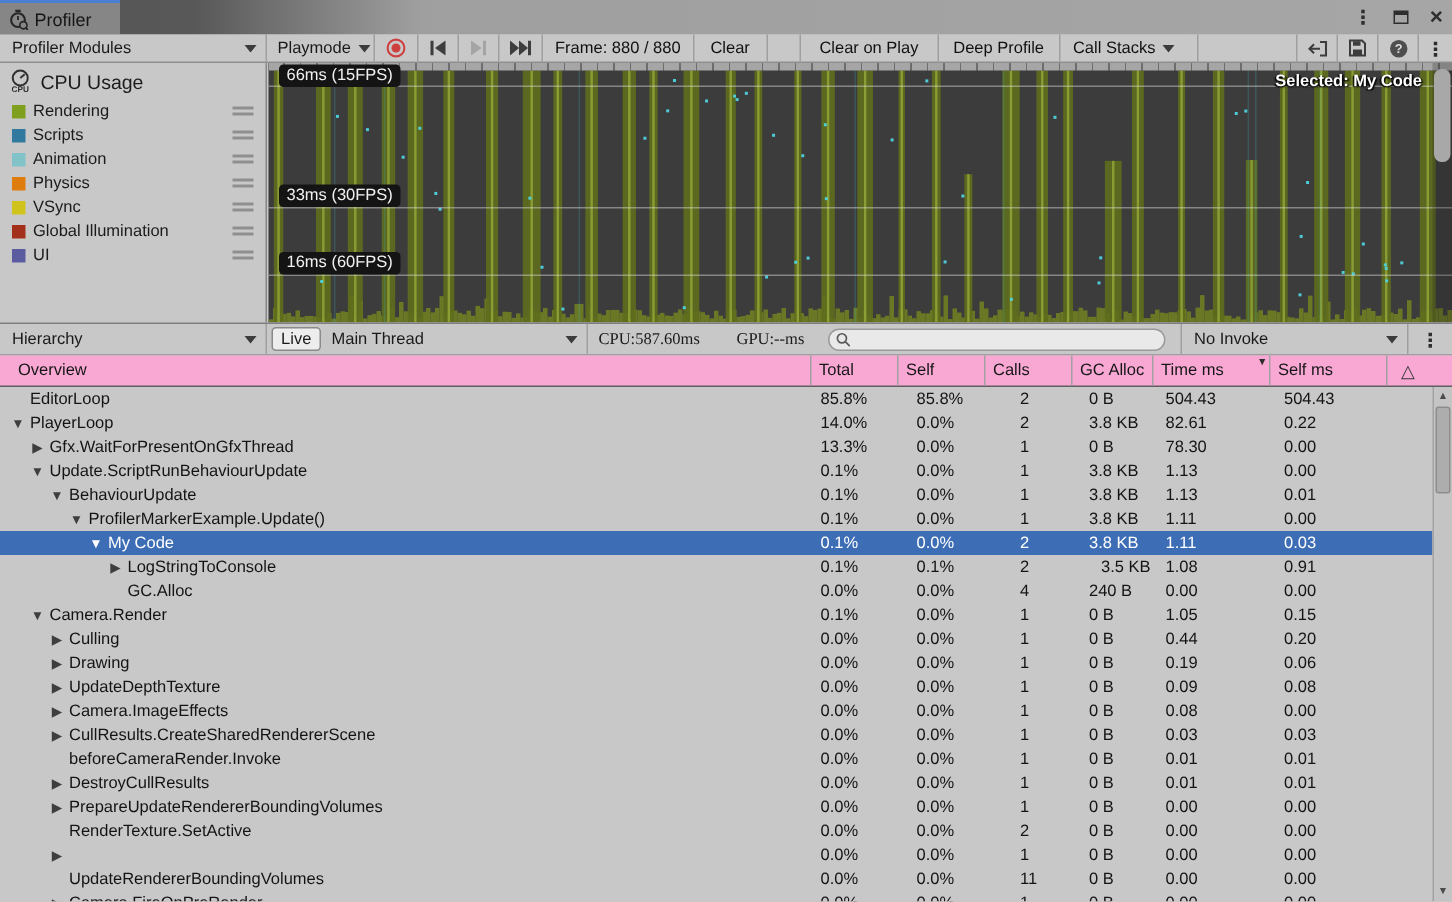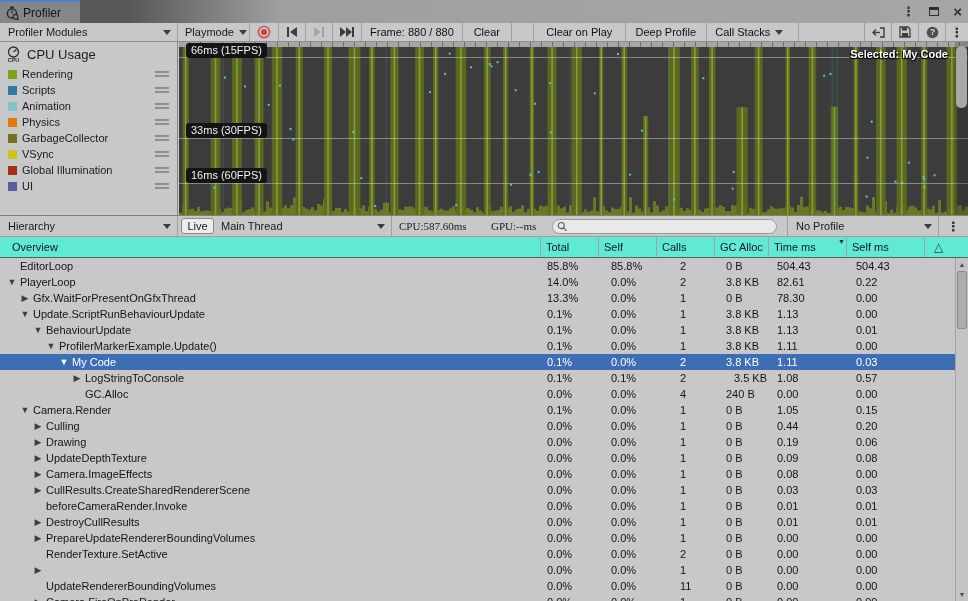--- a/index.html
+++ b/index.html
@@ -61,21 +61,21 @@
   #live-btn { width:33px; margin:2px 2px 2px 3px; background:#ededed; border:1px solid #8a8a8a; border-radius:3px;
     display:flex; align-items:center; justify-content:center; color:#1a1a1a; }
   .hlabel { display:flex; align-items:center; padding-left:7px; color:#1a1a1a; white-space:nowrap;font-family:Liberation Serif, serif; }
   #search-wrap { flex:1; display:flex; align-items:center; margin:0 10px 0 6px; }
   #search-field { width:100%; height:15px; background:#e9e9e9; border:1px solid #9a9a9a; border-radius:8px;
     display:flex; align-items:center; padding-left:4px; }
   #search-field input { border:none; outline:none; background:transparent; width:100%; font-size:11px; font-family:inherit; }
   .vsep { width:1px; background:#9f9f9f; }
 
   
-  #thead { position:absolute; left:0; top:237px; width:968px; height:21px; background:#5eead4; border-bottom:1px solid #5f5f5f; }
+  #thead { position:absolute; left:0; top:237px; width:968px; height:21px; background:#f9a8d4; border-bottom:1px solid #5f5f5f; }
   .hcol { position:absolute; top:4px; color:#161616; white-space:nowrap; overflow:hidden; }
   .hsep { position:absolute; top:0; width:1px; height:20px; background:#a2a2a2; }
   #sort-indicator { position:absolute; left:838px; top:1px; font-size:7px; color:#2c2c2c; }
   #warn-triangle { position:absolute; left:934px; top:3px; font-size:12px; color:#3a3a3a; }
 
   
   #tbody { position:absolute; left:0; top:258px; width:968px; height:343px; background:#c8c8c8; overflow:hidden; }
   .trow { position:relative; width:955px; height:16px; }
   .trow.selected { background:#3d6eb5; }
   .trow.selected .cell, .trow.selected .rname, .trow.selected .fold { color:#fff; }
@@ -211,25 +211,20 @@
             <span class="drag-handle"></span>
           </div>
           <div class="legend-item">
             <span class="swatch" style="background: rgb(129, 195, 201);"></span>
             <span class="legend-label">Animation</span>
             <span class="drag-handle"></span>
           </div>
           <div class="legend-item">
             <span class="swatch" style="background: rgb(222, 124, 13);"></span>
             <span class="legend-label">Physics</span>
-            <span class="drag-handle"></span>
-          </div>
-          <div class="legend-item">
-            <span class="swatch" style="background: rgb(116, 112, 28);"></span>
-            <span class="legend-label">GarbageCollector</span>
             <span class="drag-handle"></span>
           </div>
           <div class="legend-item">
             <span class="swatch" style="background: rgb(208, 195, 28);"></span>
             <span class="legend-label">VSync</span>
             <span class="drag-handle"></span>
           </div>
           <div class="legend-item">
             <span class="swatch" style="background: rgb(163, 48, 27);"></span>
             <span class="legend-label">Global Illumination</span>
@@ -667,21 +662,21 @@
       <div id="search-field">
         <svg width="11" height="11" viewBox="0 0 11 11">
           <circle cx="4.5" cy="4.5" r="3.2" fill="none" stroke="#5b5b5b" stroke-width="1.2"></circle>
           <line x1="7" y1="7" x2="10" y2="10" stroke="#5b5b5b" stroke-width="1.2"></line>
         </svg>
         <input type="text" placeholder="" style="">
       </div>
     </div>
     <div class="vsep"></div>
     <div class="tseg" style="width:150px;border-right:none">
-      <span class="lbl">No Profile</span>
+      <span class="lbl">No Invoke</span>
       <span class="caret"></span>
     </div>
     <div class="vsep"></div>
     <div style="width:29px;display:flex;align-items:center;justify-content:center">
       <span class="kebab-glyph">⋮</span>
     </div>
   </div>
 
   <div id="thead">
     <span class="hcol" style="left:12px">Overview</span>
@@ -774,21 +769,21 @@
           <span class="cell" style="left: 856px;">0.03</span>
         </div>
         <div class="trow">
           <span class="fold" style="left: 71px;">▶</span>
           <span class="rname" style="left: 85px;">LogStringToConsole</span>
           <span class="cell" style="left: 547px;">0.1%</span>
           <span class="cell" style="left: 611px;">0.1%</span>
           <span class="cell" style="left: 680px;">2</span>
           <span class="cell" style="left: 734px;">3.5 KB</span>
           <span class="cell" style="left: 777px;">1.08</span>
-          <span class="cell" style="left: 856px;">0.57</span>
+          <span class="cell" style="left: 856px;">0.91</span>
         </div>
         <div class="trow">
           <span class="rname" style="left: 85px;">GC.Alloc</span>
           <span class="cell" style="left: 547px;">0.0%</span>
           <span class="cell" style="left: 611px;">0.0%</span>
           <span class="cell" style="left: 680px;">4</span>
           <span class="cell" style="left: 726px;">240 B</span>
           <span class="cell" style="left: 777px;">0.00</span>
           <span class="cell" style="left: 856px;">0.00</span>
         </div>

